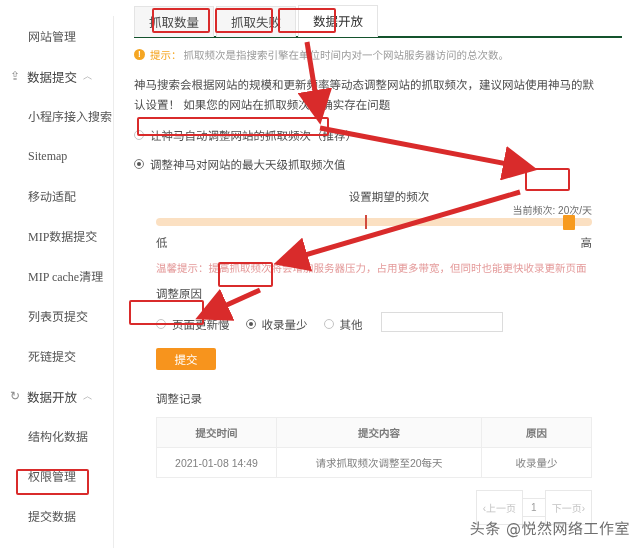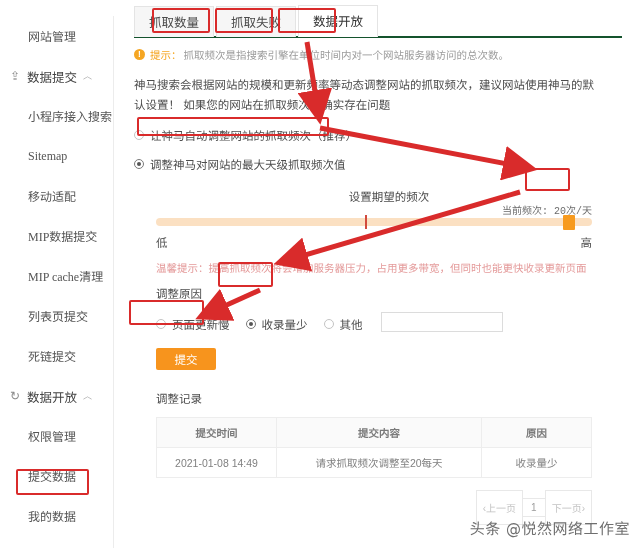--- a/index.html
+++ b/index.html
@@ -142,21 +142,21 @@
     width: 1.5px; height: 14px; background: #d24a3d;
   }
   .slider-thumb {
     position: absolute; right: 6px; top: -3px;
     width: 12px; height: 15px;
     background: #f79a1e;
     border-radius: 1px;
   }
   .cur-freq {
     position: absolute; right: 0; top: -16px;
-    font-size: 10px; color: #6b6b6b; white-space: nowrap; font-family: Liberation Mono, monospace;
+    font-size: 10px; color: #6b6b6b; white-space: nowrap;
   }
   .lowhigh {
     display: flex; justify-content: space-between;
     width: 436px; margin-top: 8px;
     font-size: 11.5px; color: #4d4d4d;
   }
   .warn {
     margin-top: 10px;
     font-size: 10.5px; color: #e49a9a;
   }
@@ -273,20 +273,23 @@
         <li class="nav-row leaf">
           <span>列表页提交</span>
         </li>
         <li class="nav-row leaf">
           <span>死链提交</span>
         </li>
         <li class="nav-row group">
           <span class="g-ico">↻</span>
           <span class="g-label">数据开放</span>
           <span class="caret">︿</span>
+        </li>
+        <li class="nav-row leaf">
+          <span>结构化数据</span>
         </li>
         <li class="nav-row leaf">
           <span>权限管理</span>
         </li>
         <li class="nav-row leaf">
           <span>提交数据</span>
         </li>
         <li class="nav-row leaf">
           <span>我的数据</span>
         </li>

